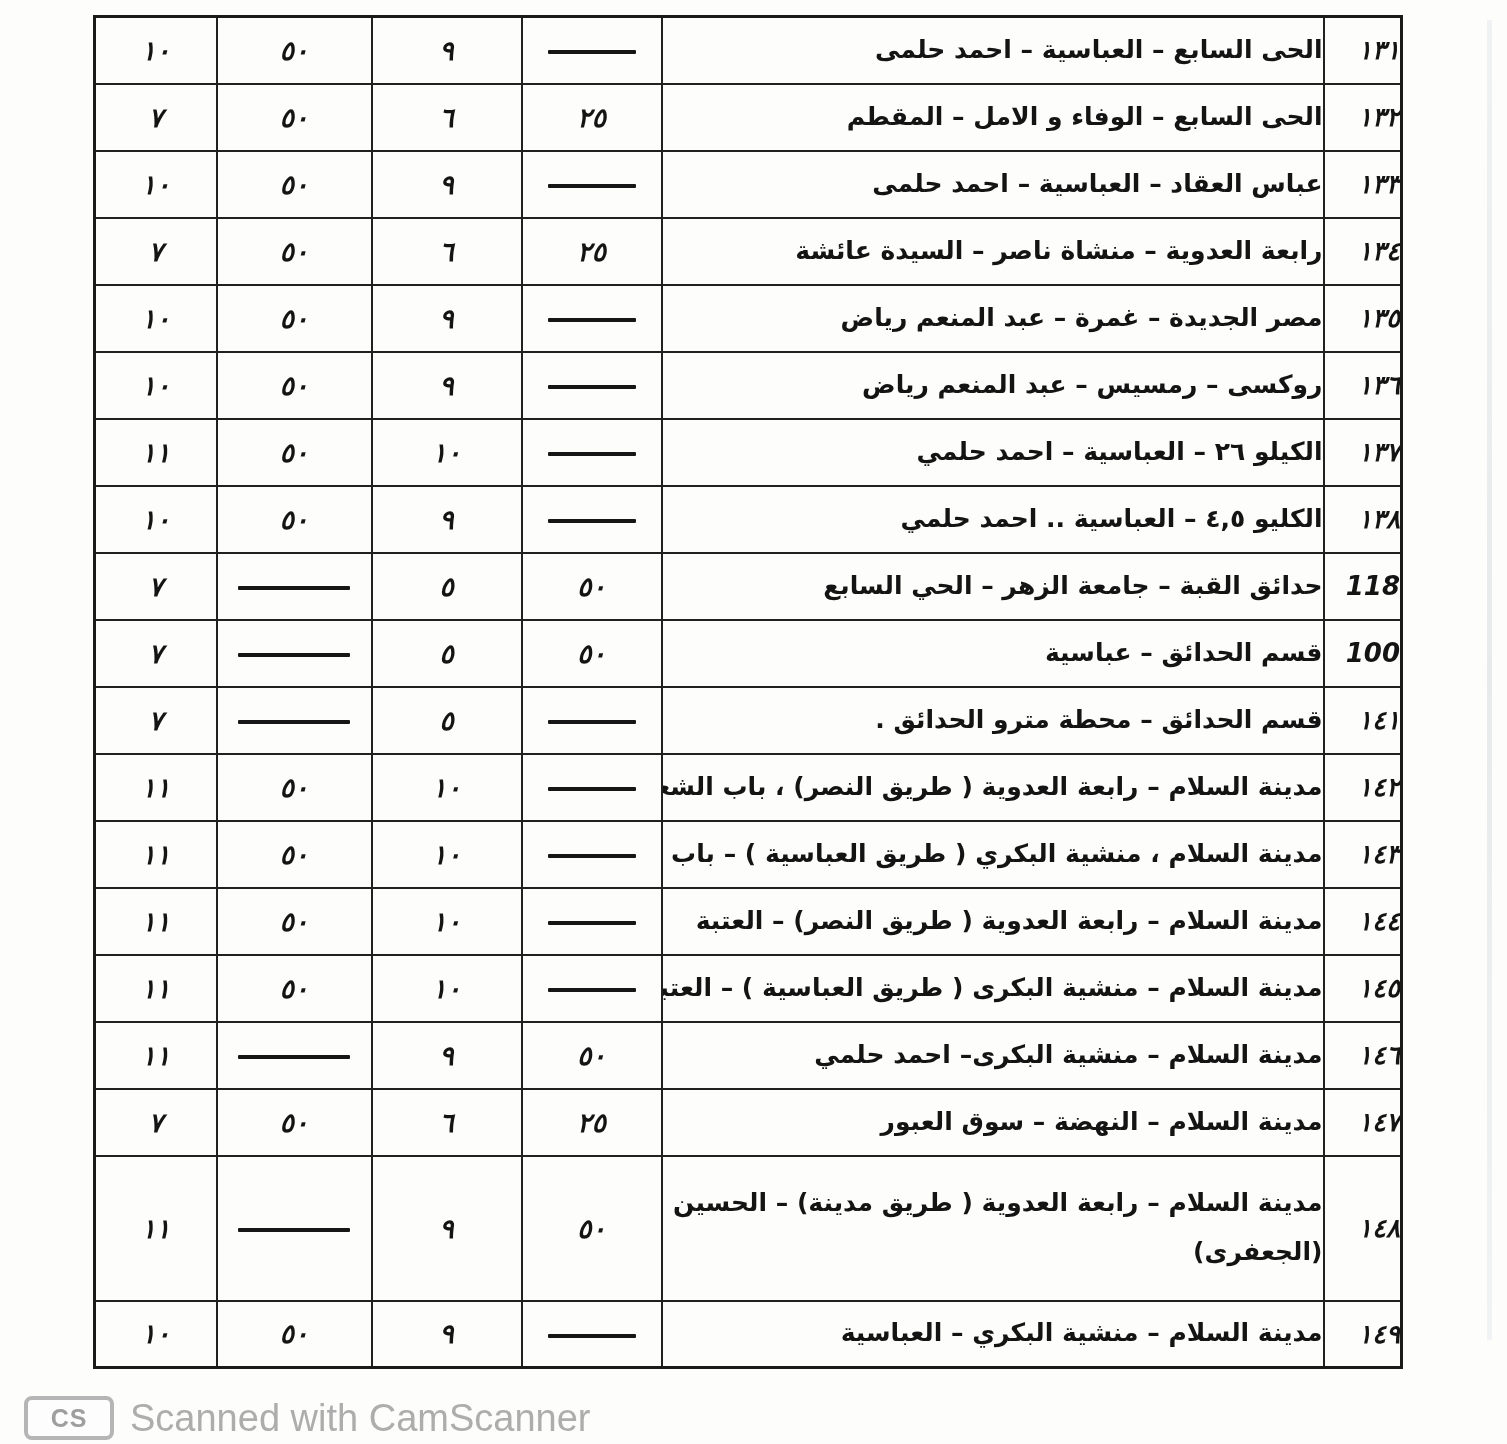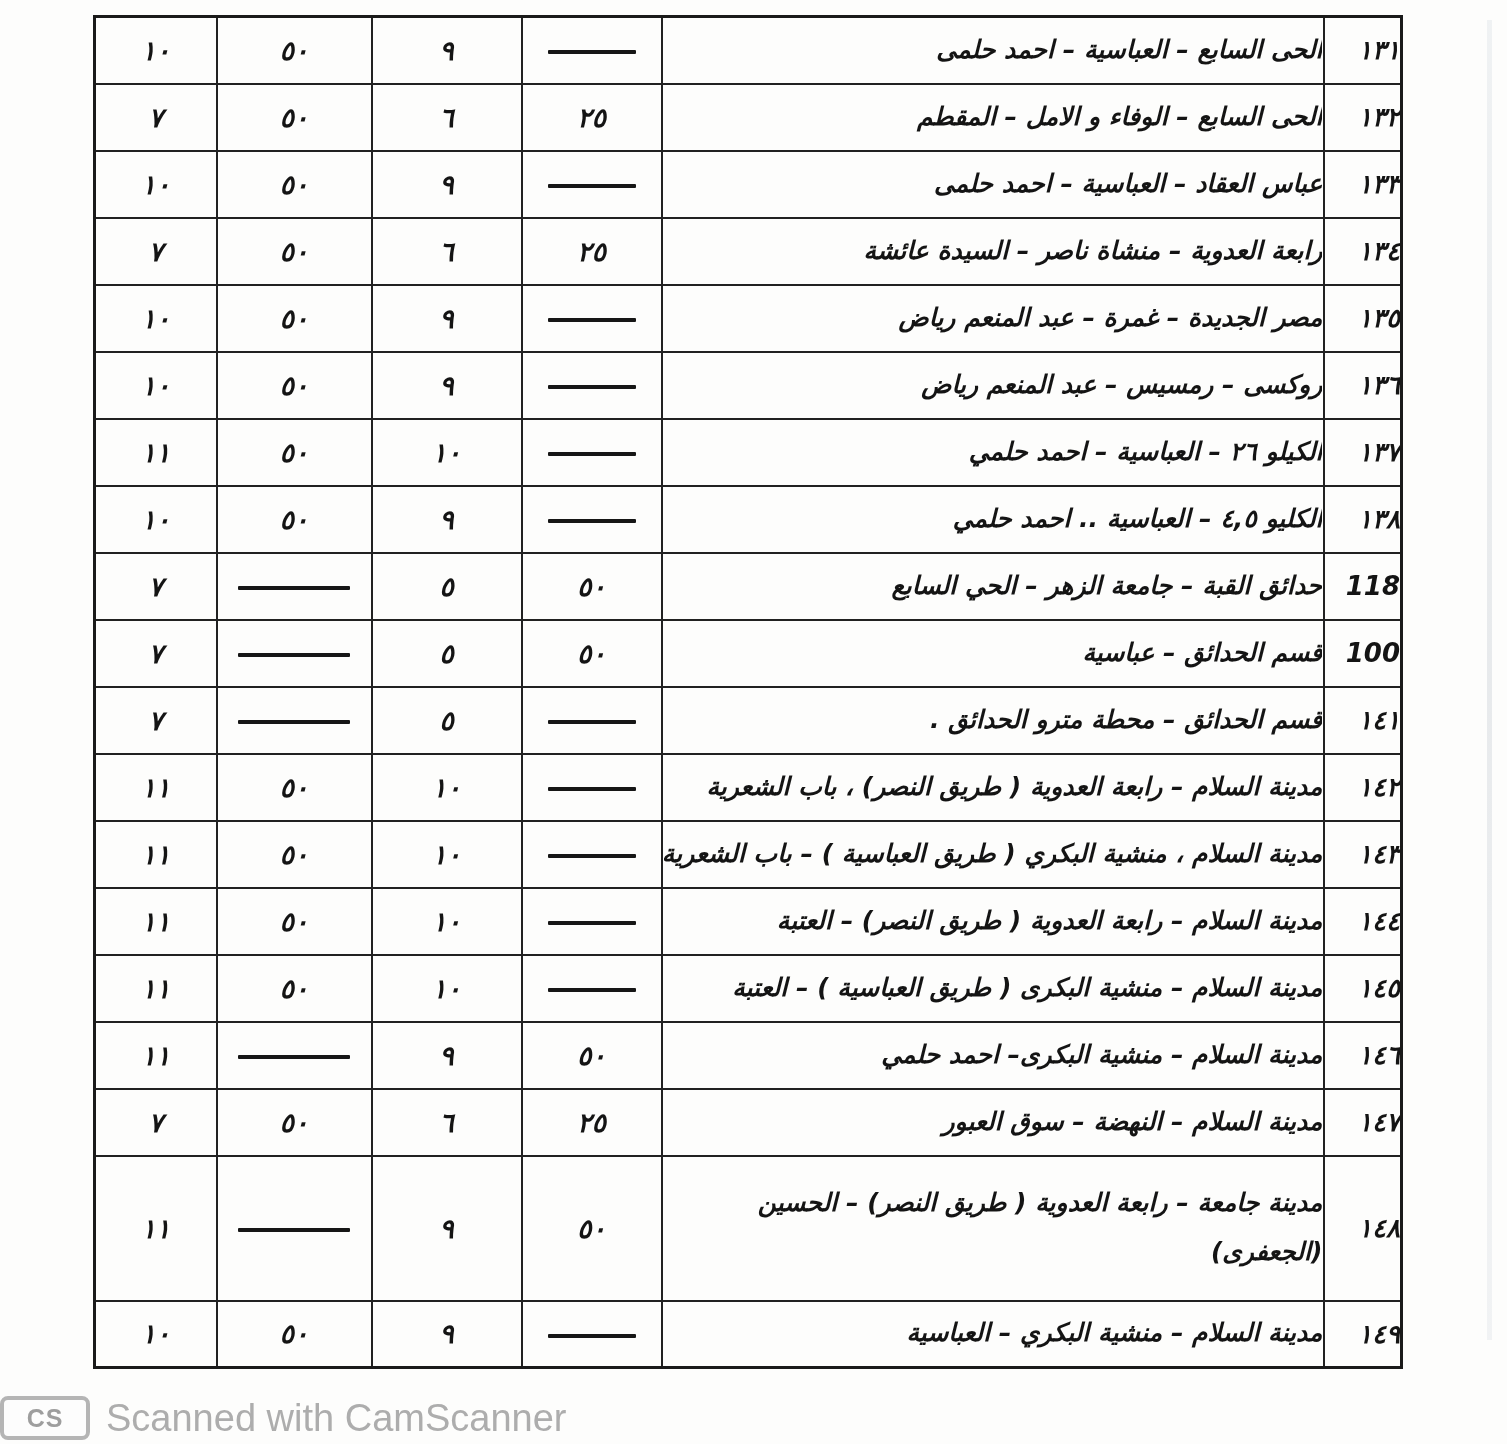--- a/index.html
+++ b/index.html
@@ -32,37 +32,36 @@
   table.routes tr{height:67px;}
   table.routes tr.tall{height:145px;}
 
   td.num-cell{
     text-align:right;
     font-size:26px;font-weight:bold;font-style:italic;
   }
   td.route-cell{
     text-align:right;
     padding:0 16px;
-    font-size:25px;font-weight:bold;font-style:italic;
+    font-size:25px;font-weight:bold;
     white-space:pre;
     line-height:1.95;
-    border-radius:26px;
   }
   td.value-cell{
     text-align:center;
     font-size:27px;font-weight:bold;font-style:italic;
   }
   .dash{
     display:inline-block;vertical-align:middle;
     width:88px;height:4px;background:#161616;border-radius:1px;
   }
   td.col-v3 .dash{width:112px;}
 
   .footer{
-    position:absolute;left:0;top:1396px;
+    position:absolute;left:24px;top:1396px;
     display:flex;align-items:center;gap:16px;
     font-family:"Liberation Sans",sans-serif;
   }
   .cs-badge{
     width:82px;height:36px;
     border:4px solid #b5b5b5;border-radius:8px;
     display:flex;align-items:center;justify-content:center;
     color:#9e9e9e;font-weight:bold;font-size:25px;letter-spacing:1px;
     background:#fdfdfd;
   }
@@ -216,21 +215,21 @@
         <tr>
           <td class="num-cell">١٤٧</td>
           <td class="route-cell">مدينة السلام – النهضة – سوق العبور</td>
           <td class="value-cell col-v1">٢٥</td>
           <td class="value-cell col-v2">٦</td>
           <td class="value-cell col-v3">٥٠</td>
           <td class="value-cell col-v4">٧</td>
         </tr>
         <tr class="tall">
           <td class="num-cell">١٤٨</td>
-          <td class="route-cell">مدينة جامعة – رابعة العدوية ( طريق النصر) – الحسين
+          <td class="route-cell">مدينة السلام – رابعة العدوية ( طريق مدينة) – الحسين
 (الجعفرى)</td>
           <td class="value-cell col-v1">٥٠</td>
           <td class="value-cell col-v2">٩</td>
           <td class="value-cell col-v3"><span class="dash"></span></td>
           <td class="value-cell col-v4">١١</td>
         </tr>
         <tr>
           <td class="num-cell">١٤٩</td>
           <td class="route-cell">مدينة السلام – منشية البكري – العباسية</td>
           <td class="value-cell col-v1"><span class="dash"></span></td>

